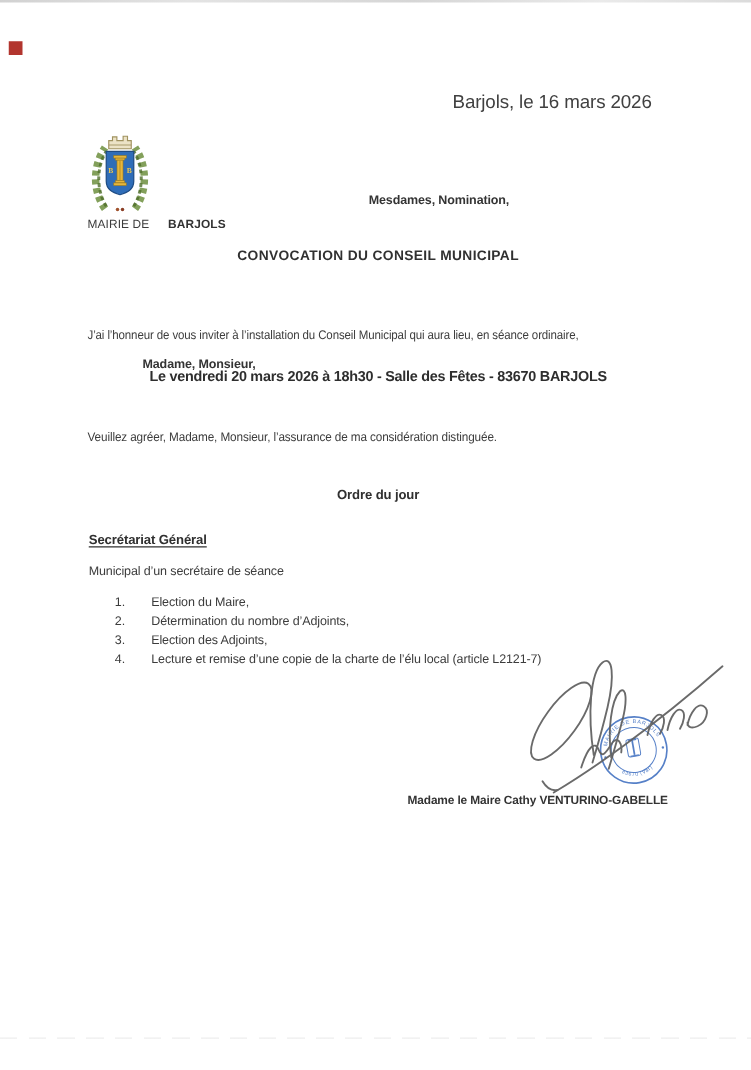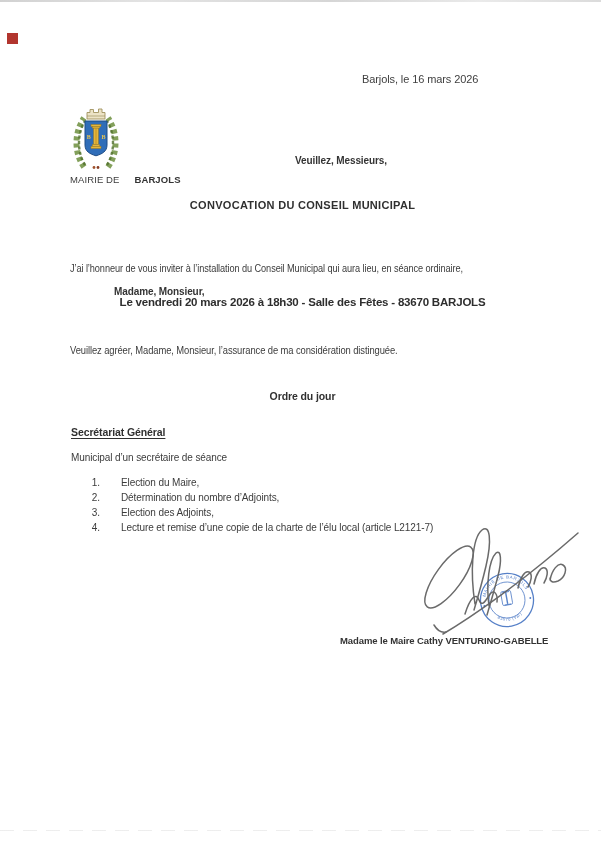--- a/index.html
+++ b/index.html
@@ -9,21 +9,21 @@
     font-family:"Liberation Sans", sans-serif; color:#3a3a3a; overflow:hidden;
     letter-spacing:-0.1px;
   }
   .abs { position:absolute; }
   .scan-top-edge {
     left:0; top:0; width:601px; height:2px; opacity:.75;
     background:linear-gradient(90deg,#c2c2c2 0%,#dadada 25%,#c8c8c8 55%,#e3e3e3 80%,#cfcfcf 100%);
   }
   .red-marker { left:7px; top:33px; width:11px; height:11px; background:#b2352e; }
   .dept { left:72px; top:71px; font-size:9.5px; line-height:12.2px; color:#404040; }
-  .place-date { left:362px; top:73px; font-size:11px; color:#404040; }
+  .place-date { left:362px; top:73px; font-size:15px; color:#404040; }
   .arms { left:66px; top:105px; }
   .mairie { left:70px; top:174px; font-size:9.5px; color:#3c3c3c; letter-spacing:0.1px; }
   .mairie .bold { font-weight:bold; margin-left:15px; color:#333; }
   .salut-top { left:295px; top:155px; font-size:10px; font-weight:bold; color:#343434; }
   .doc-title { left:0; top:199px; width:605px; text-align:center; font-size:11px;
                font-weight:bold; letter-spacing:0.3px; color:#303030; }
   .salut { left:114px; top:238px; font-size:10px; font-weight:bold; color:#343434;margin-top:48px; }
   .body-line { font-size:10px; color:#3c3c3c; }
   .intro { left:70px; top:263px; width:520px; transform:scaleX(.92); transform-origin:0 50%; }
   .meeting { left:0; top:296px; width:605px; text-align:center; font-size:11.5px;
@@ -32,21 +32,21 @@
   .ordre { left:0; top:390px; width:605px; text-align:center; font-size:10.5px;
            font-weight:bold; color:#303030; }
   .section { left:71px; top:426px; font-size:10.5px; font-weight:bold; color:#303030;
              text-decoration:underline; text-underline-offset:2px;text-align:center; }
   .nomination { left:71px; top:452px; }
   .agenda-row { left:0; top:0; width:601px; }
   .agenda-num { position:absolute; left:84px; width:16px; text-align:right;
                 font-size:10px; color:#3c3c3c; }
   .agenda-text { position:absolute; left:108px; font-size:10px; color:#3c3c3c;margin-left:13px; }
   .sig-layer { left:0; top:0; width:601px; height:856px; pointer-events:none; }
-  .name-line { left:319px; top:635px; font-size:9.5px; font-weight:bold;
+  .name-line { left:305px; top:635px; font-size:9.5px; font-weight:bold;
                letter-spacing:-0.1px; color:#333;padding-left:21px; }
   .scan-bottom-line {
     left:0; top:830px; width:601px; height:1px; opacity:.65;
     background:repeating-linear-gradient(90deg,#e4e4e4 0 14px,transparent 14px 23px);
   }
 </style>
 </head>
 <body>
 
 <div class="page">
@@ -79,21 +79,21 @@
     <rect x="25" y="41.3" width="10" height="2.2" fill="#e6b63c" stroke="#9b7a1c" stroke-width="0.5"></rect>
 
     <text x="22.6" y="33.5" font-size="6" font-weight="bold" fill="#e8c452" text-anchor="middle" font-family="Liberation Serif, serif">B</text>
     <text x="37.4" y="33.5" font-size="6" font-weight="bold" fill="#e8c452" text-anchor="middle" font-family="Liberation Serif, serif">B</text>
   </svg>
 
   <div class="abs mairie">
     <span>MAIRIE DE</span><span class="bold">BARJOLS</span>
   </div>
 
-  <div class="abs salut-top">Veuillez, Messieurs,</div>
+  <div class="abs salut-top">Mesdames, Nomination,</div>
 
   <div class="abs doc-title">CONVOCATION DU CONSEIL MUNICIPAL</div>
 
   <div class="abs salut">Madame, Monsieur,</div>
 
   <div class="abs body-line intro">J’ai l’honneur de vous inviter à l’installation du Conseil Municipal qui aura lieu, en séance ordinaire,</div>
 
   <div class="abs meeting">Le vendredi 20 mars 2026 à 18h30 - Salle des Fêtes - 83670 BARJOLS</div>
 
   <div class="abs body-line closing">Veuillez agréer, Madame, Monsieur, l’assurance de ma considération distinguée.</div>

